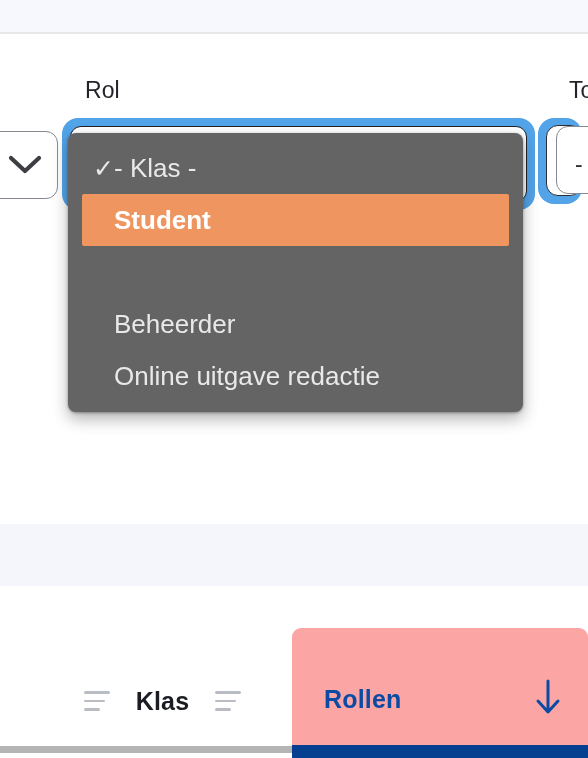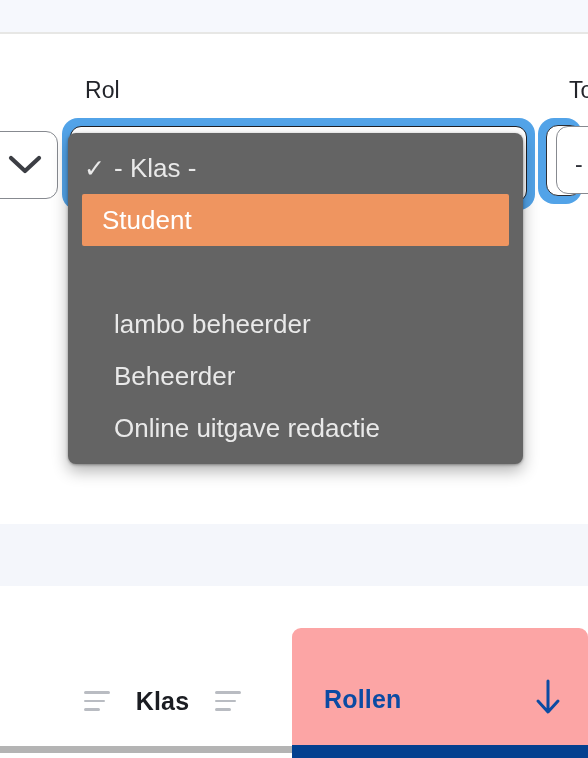--- a/index.html
+++ b/index.html
@@ -11,20 +11,21 @@
     height: 758px;
     overflow: hidden;
     background: #ffffff;
     font-family: "Liberation Sans", sans-serif;
     -webkit-font-smoothing: antialiased;
   }
   #root {
     position: relative;
     width: 464px;
     height: 758px;
+    text-align: right;
   }
 
   
   .top-band {
     position: absolute;
     left: 0; top: 0;
     width: 588px;
     height: 32px;
     background: #f6f8fd;
   }
@@ -152,22 +153,23 @@
     align-items: center;
     padding: 0 14px 0 16px;
     font-size: 26px;
     color: #e9e9e9;
     white-space: nowrap;
   }
   .dd-option.selected {
     background: #ef9560;
     color: #ffffff;
     margin: 0 14px;
-    padding-left: 20px;
+    padding-left: 32px;
     border-radius: 2px;
+    font-weight: bold;
   }
   .dd-check {
     display: inline-block;
     width: 30px;
     flex: 0 0 30px;
     font-size: 25px;
     color: #e9e9e9;
     line-height: 1;
   }
   .dd-check.blank { color: transparent; }
@@ -299,24 +301,20 @@
 
     <div class="dd-option selected">
       <span class="dd-label">Student</span>
     </div>
 
 
     <div class="dd-option">
       <span class="dd-check blank">&nbsp;</span>
     </div>
 
-    <div class="dd-option">
-      <span class="dd-check blank">&nbsp;</span>
-      <span class="dd-label">lambo beheerder</span>
-    </div>
 
     <div class="dd-option">
       <span class="dd-check blank">&nbsp;</span>
       <span class="dd-label">Beheerder</span>
     </div>
 
     <div class="dd-option">
       <span class="dd-check blank">&nbsp;</span>
       <span class="dd-label">Online uitgave redactie</span>
     </div>

